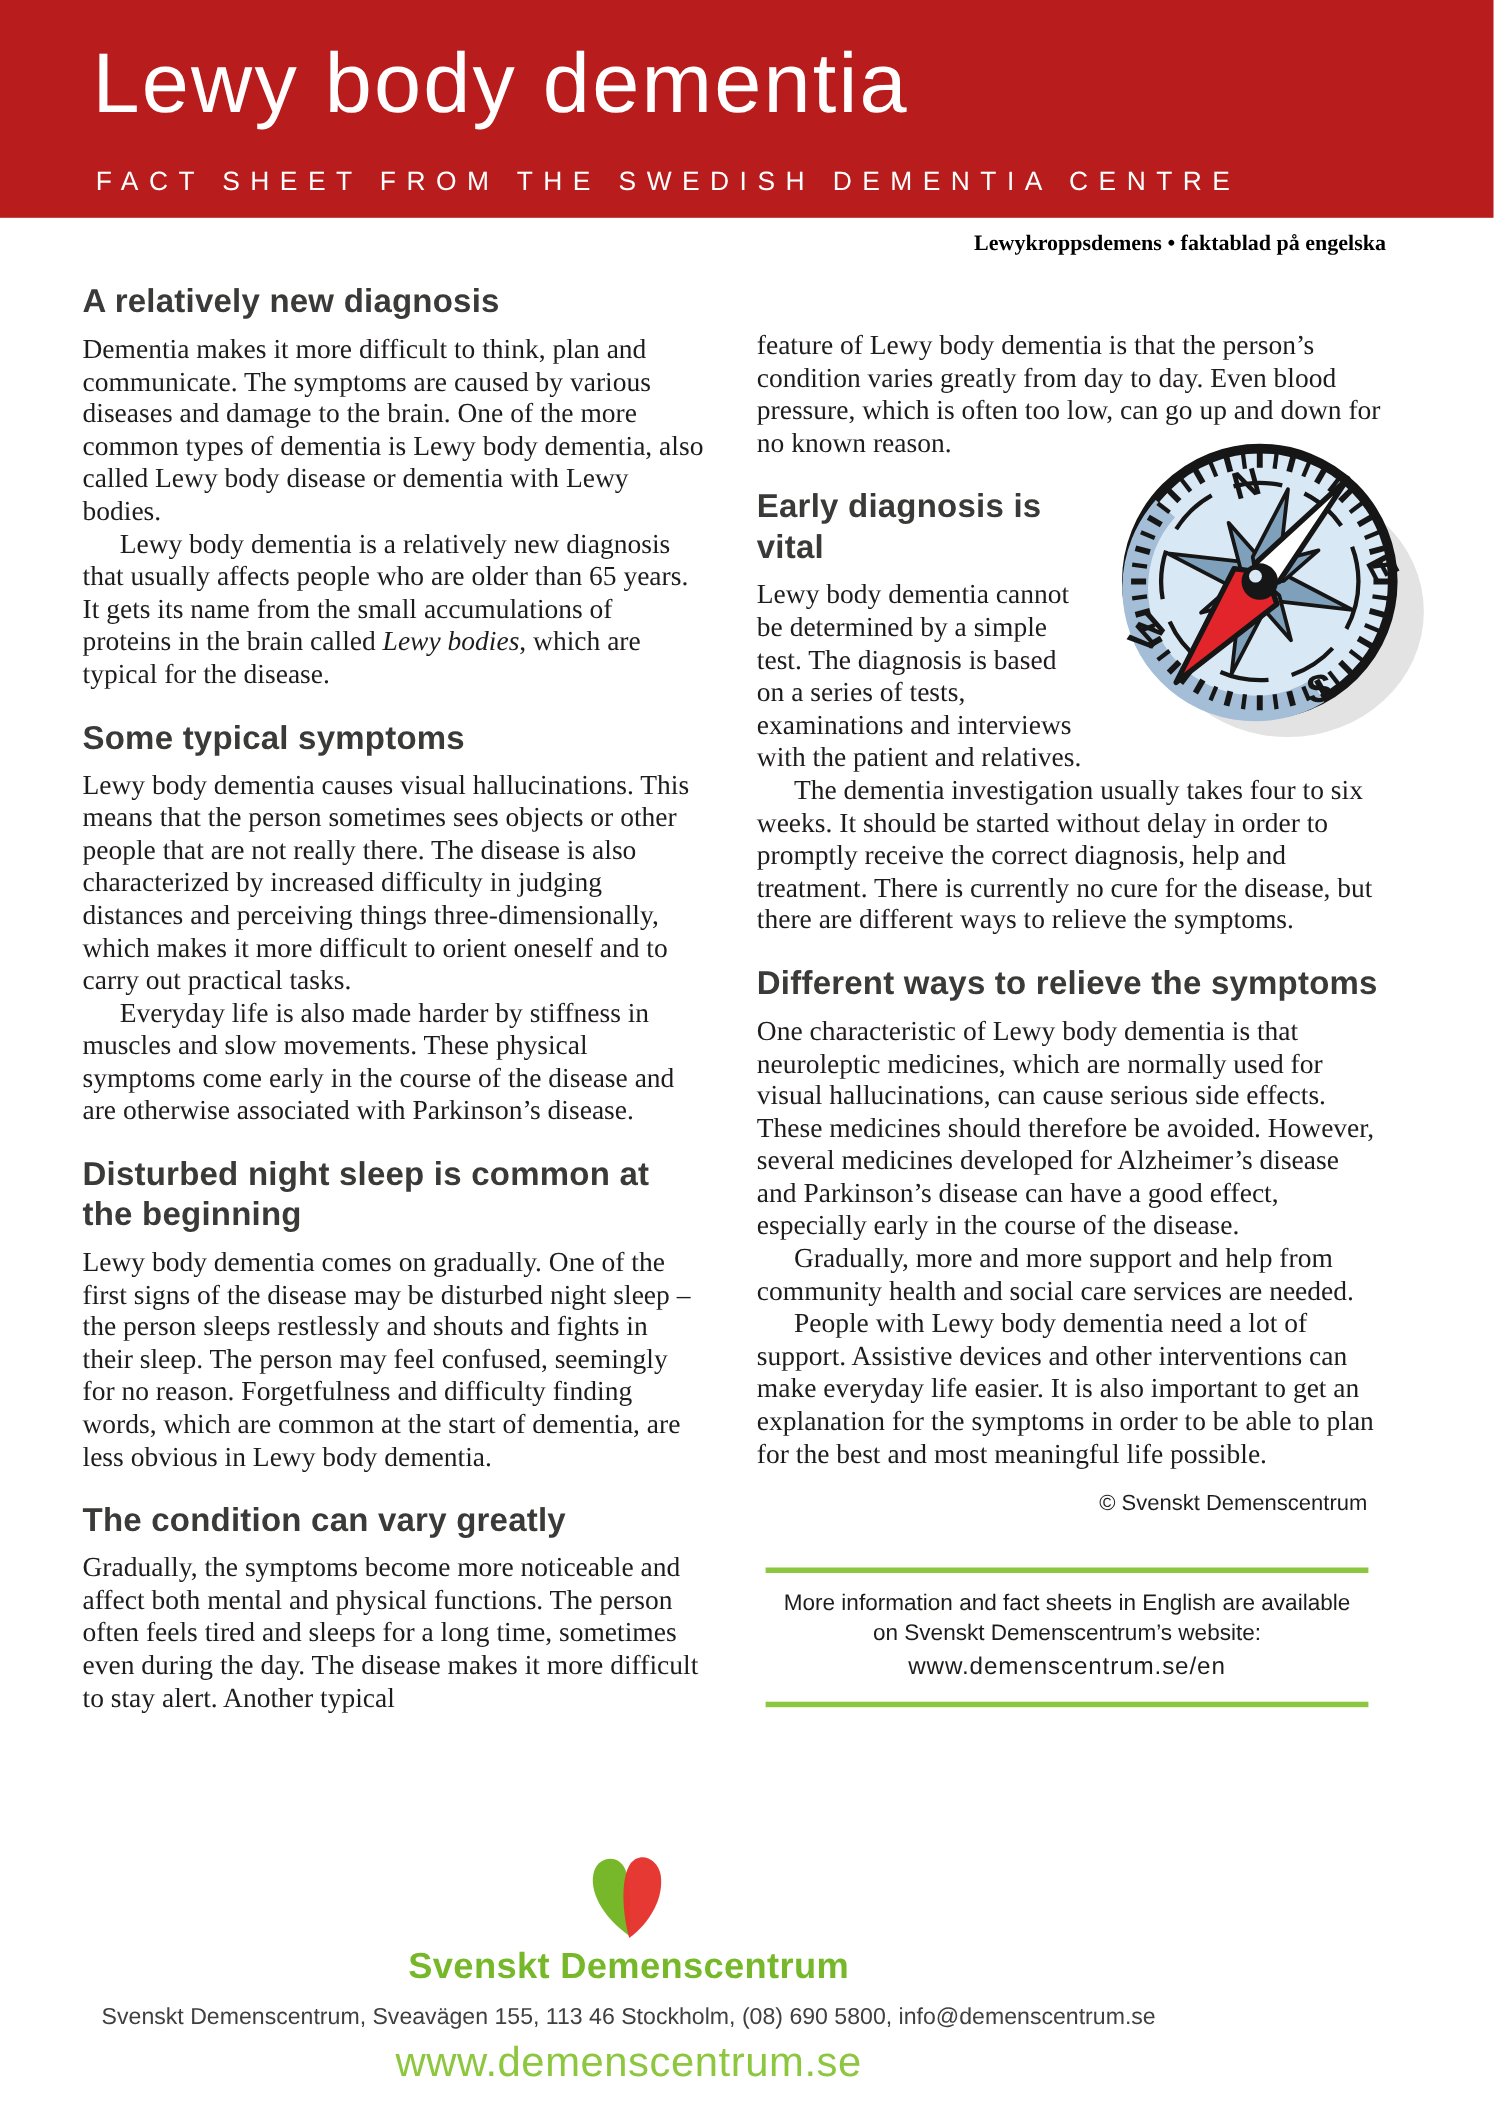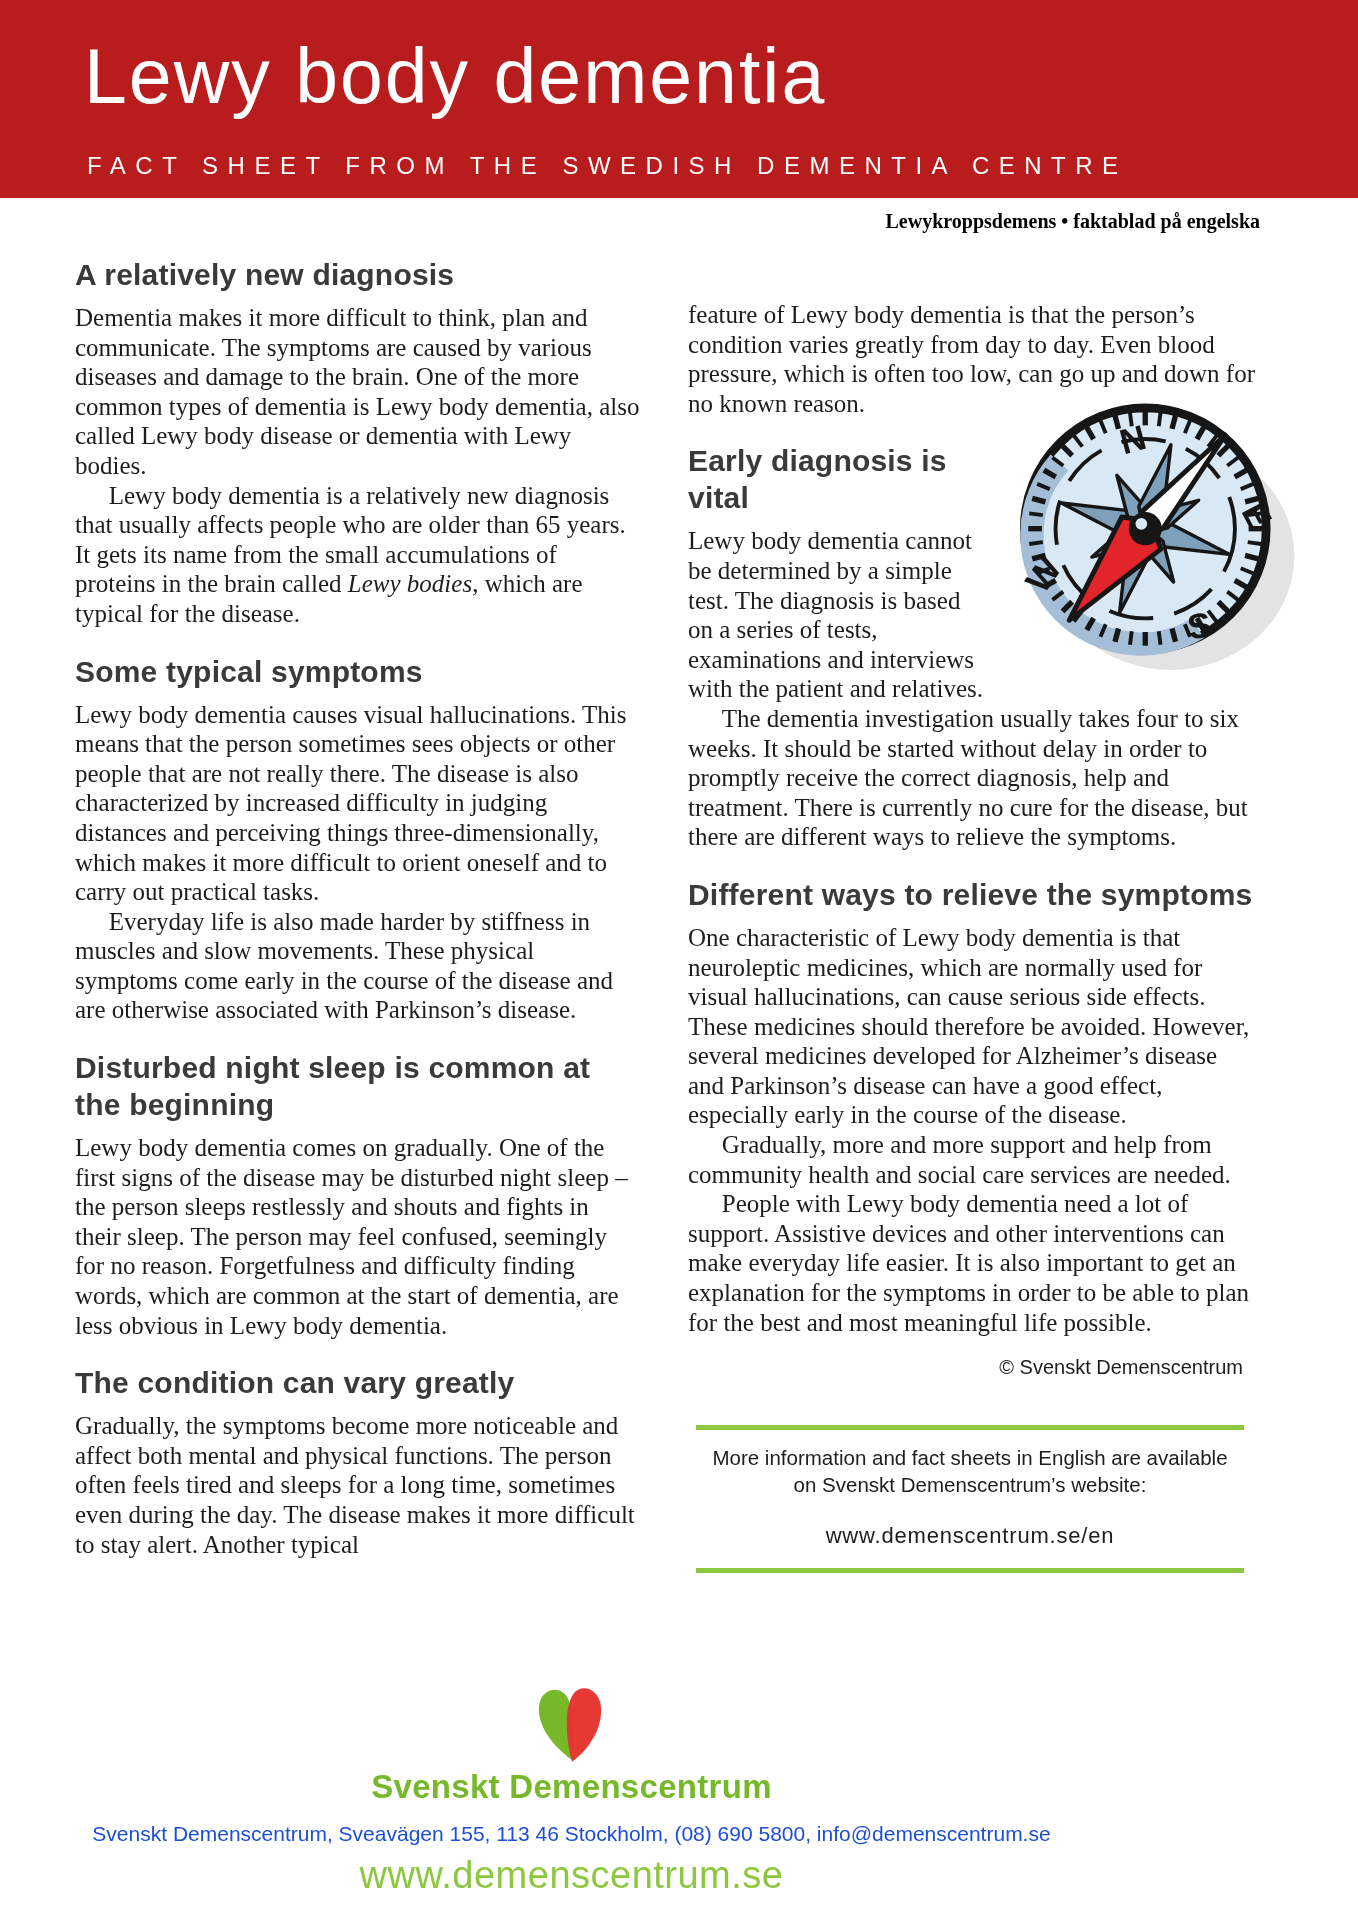--- a/index.html
+++ b/index.html
@@ -33,29 +33,29 @@
   .compass-wrap{float:right;width:312px;height:252px;margin:-24px -56px 8px 16px;}
   .compass-wrap svg{display:block;}
 
   
   .copyright{text-align:right;margin:16px 12px 0 0;color:#1d1d1b;
              font-family:"Liberation Sans", sans-serif;font-size:20px;}
   .infobox{margin:42px 0 0 8px;width:540px;border-top:5px solid #8dc63f;border-bottom:5px solid #8dc63f;
            padding:14px 4px 18px 4px;text-align:center;
            font-family:"Liberation Sans", sans-serif;color:#1d1d1b;}
   .infobox .info-line{font-size:20.5px;line-height:27px;}
-  .infobox .info-url{display:inline-block;font-size:22px;margin-top:23px;letter-spacing:0.8px;
+  .infobox .info-url{display:inline-block;font-size:22px;margin-top:2px;letter-spacing:0.8px;
            color:#1d1d1b;text-decoration:none;}
 
   
   .footer{position:absolute;top:1682px;left:0;width:1143px;text-align:center;
           font-family:"Liberation Sans", sans-serif;}
   .heart{display:block;margin:0 auto;}
   .wordmark{margin-top:4px;color:#76b82a;font-weight:700;font-size:33px;letter-spacing:0.3px;}
-  .address{margin-top:16px;color:#1d4ed8;font-size:21px;}
+  .address{margin-top:16px;color:#404040;font-size:21px;}
   .site-url{display:inline-block;margin-top:8px;color:#8dc63f;font-size:38px;
             letter-spacing:0.5px;text-decoration:none;}
 </style>
 </head>
 <body>
 
 <div class="page">
 
   <header class="banner">
     <h1>Lewy body dementia</h1>

